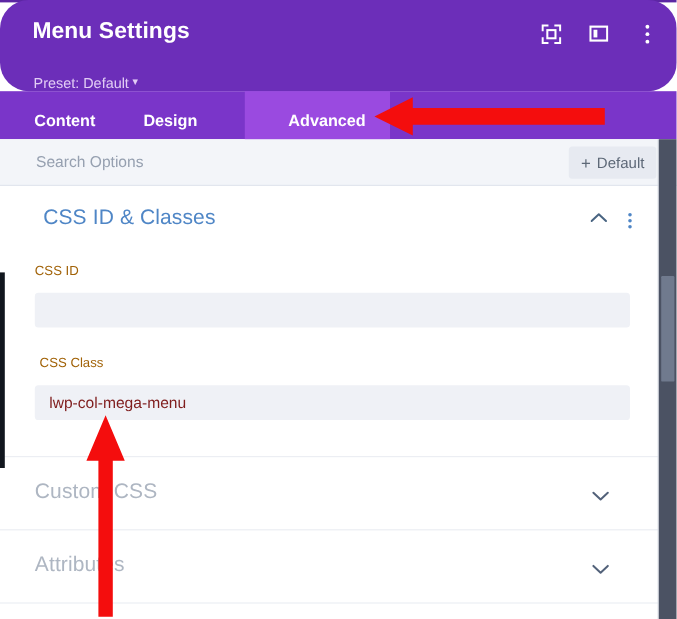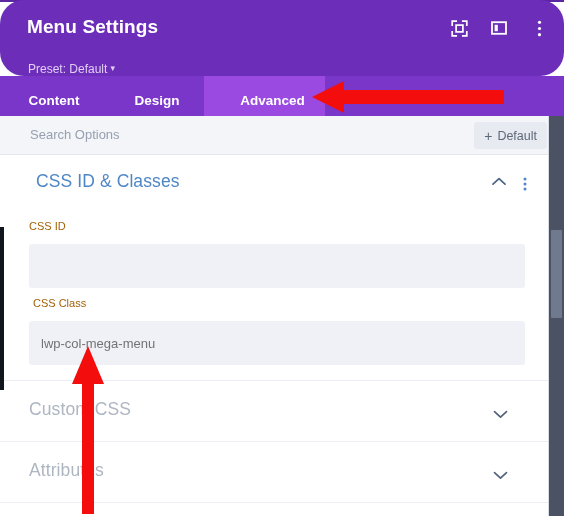--- a/index.html
+++ b/index.html
@@ -82,21 +82,21 @@
     display: flex;
     align-items: center;
     justify-content: center;
     font-size: 13.5px;
     font-weight: bold;
     color: #ffffff;
     cursor: pointer;
     user-select: none;
   }
   .tab-content { left: 4px; width: 100px; }
-  .tab-design  { left: 110px; width: 94px; }
+  .tab-design  { left: 95px; width: 94px; }
   .tab-advanced {
     left: 204px; width: 121px;
     background: #9a4ae0;
     padding-left: 16px;
   }
 
   
   .arrow-h {
     position: absolute;
     left: 310px; top: 78px;
@@ -181,29 +181,29 @@
   .sec-dots { right: 22px; }
 
   .field-label {
     position: absolute;
     font-size: 11px;
     color: #a16207;
     font-weight: normal;
   }
   .field-input {
     position: absolute;
-    height: 44px;
+    height: 29px;
     background: #eff1f6;
     border: none;
     border-radius: 3px;
     outline: none;
     padding: 0 12px;
     font-family: "Liberation Sans", sans-serif;
     font-size: 13px;
-    color: #737373;
+    color: #7f1d1d;
   }
   .label-cssid   { left: 29px; top: 65px; }
   .input-cssid   { left: 29px; top: 89px; width: 496px; }
   .label-cssclass{ left: 33px; top: 142px; text-align: right; }
   .input-cssclass{ left: 29px; top: 166px; width: 496px; }
 
   
   .section-collapsed {
     position: absolute;
     left: 0;

